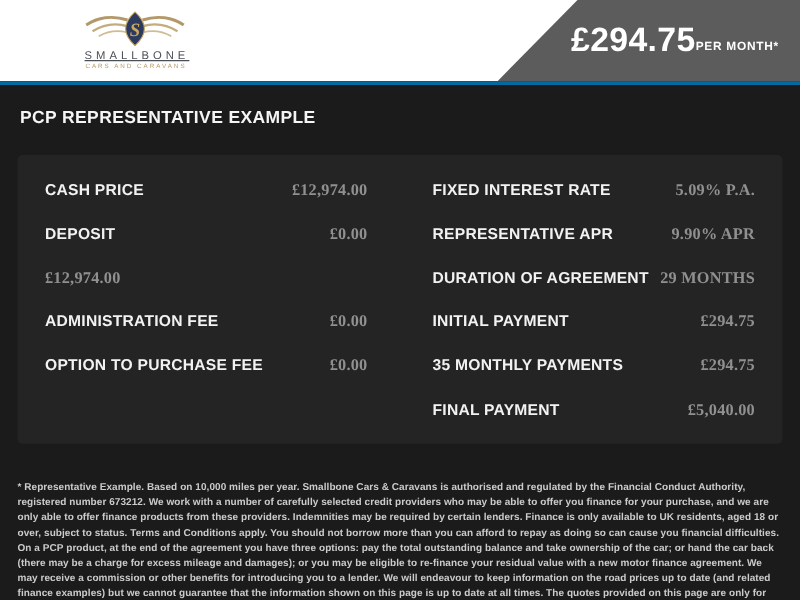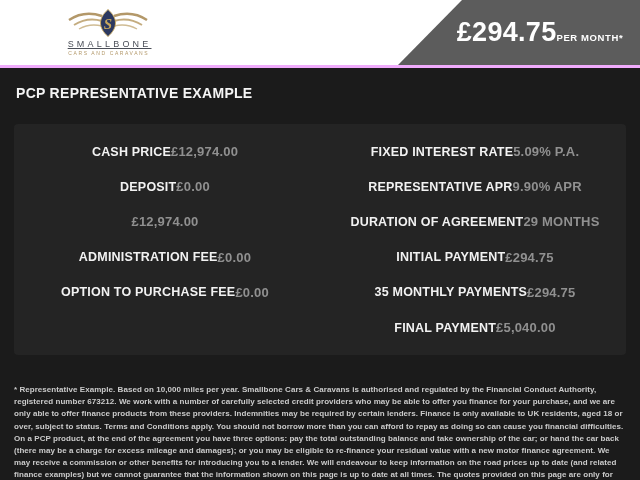--- a/index.html
+++ b/index.html
@@ -40,46 +40,47 @@
     display:flex; align-items:center; justify-content:center;
     box-sizing:border-box; padding-left:42px;
     color:#ffffff;
   }
   .price-amount { font-size:27px; font-weight:bold; letter-spacing:0.3px; }
   .price-period { font-size:9.5px; font-weight:bold; letter-spacing:0.6px; margin-left:0; margin-top:9px; }
 
   
   .body-section {
     position:absolute; top:65px; left:0; width:640px; height:404px;
-    background:#1b1b1b; border-top:3px solid #f0abfc; box-sizing:border-box;
+    background:#1b1b1b; border-top:3px solid #0369a1; box-sizing:border-box;
   }
   .section-title {
     margin:17px 0 0 16px;
     color:#f5f5f5; font-size:14px; font-weight:bold; letter-spacing:0.3px;
   }
 
   
   .panel {
     position:absolute; left:14px; top:56px; width:612px; height:231px;
     background:#242424; border-radius:4px;
     display:grid; grid-template-columns:1fr 1fr; column-gap:52px;
     padding:10px 22px; box-sizing:border-box;
   }
   .col { display:flex; flex-direction:column; }
   .frow {
     height:35.2px; display:flex; align-items:center;
-    justify-content:center;
+    justify-content:space-between;
   }
   .flabel {
     color:#f2f2f2; font-size:12.5px; font-weight:bold; letter-spacing:0.2px;
     white-space:nowrap;
   }
   .fvalue {
     color:#909090; font-size:13px; font-weight:bold; letter-spacing:0.2px;
     white-space:nowrap;
+    font-family:Liberation Serif, serif;
   }
 
   
   .disclaimer {
     position:absolute; left:14px; top:316px; width:613px;
     color:#cbcbcb; font-size:8px; font-weight:bold; line-height:12.2px;
     letter-spacing:0.05px;
   }
 </style>
 </head>

